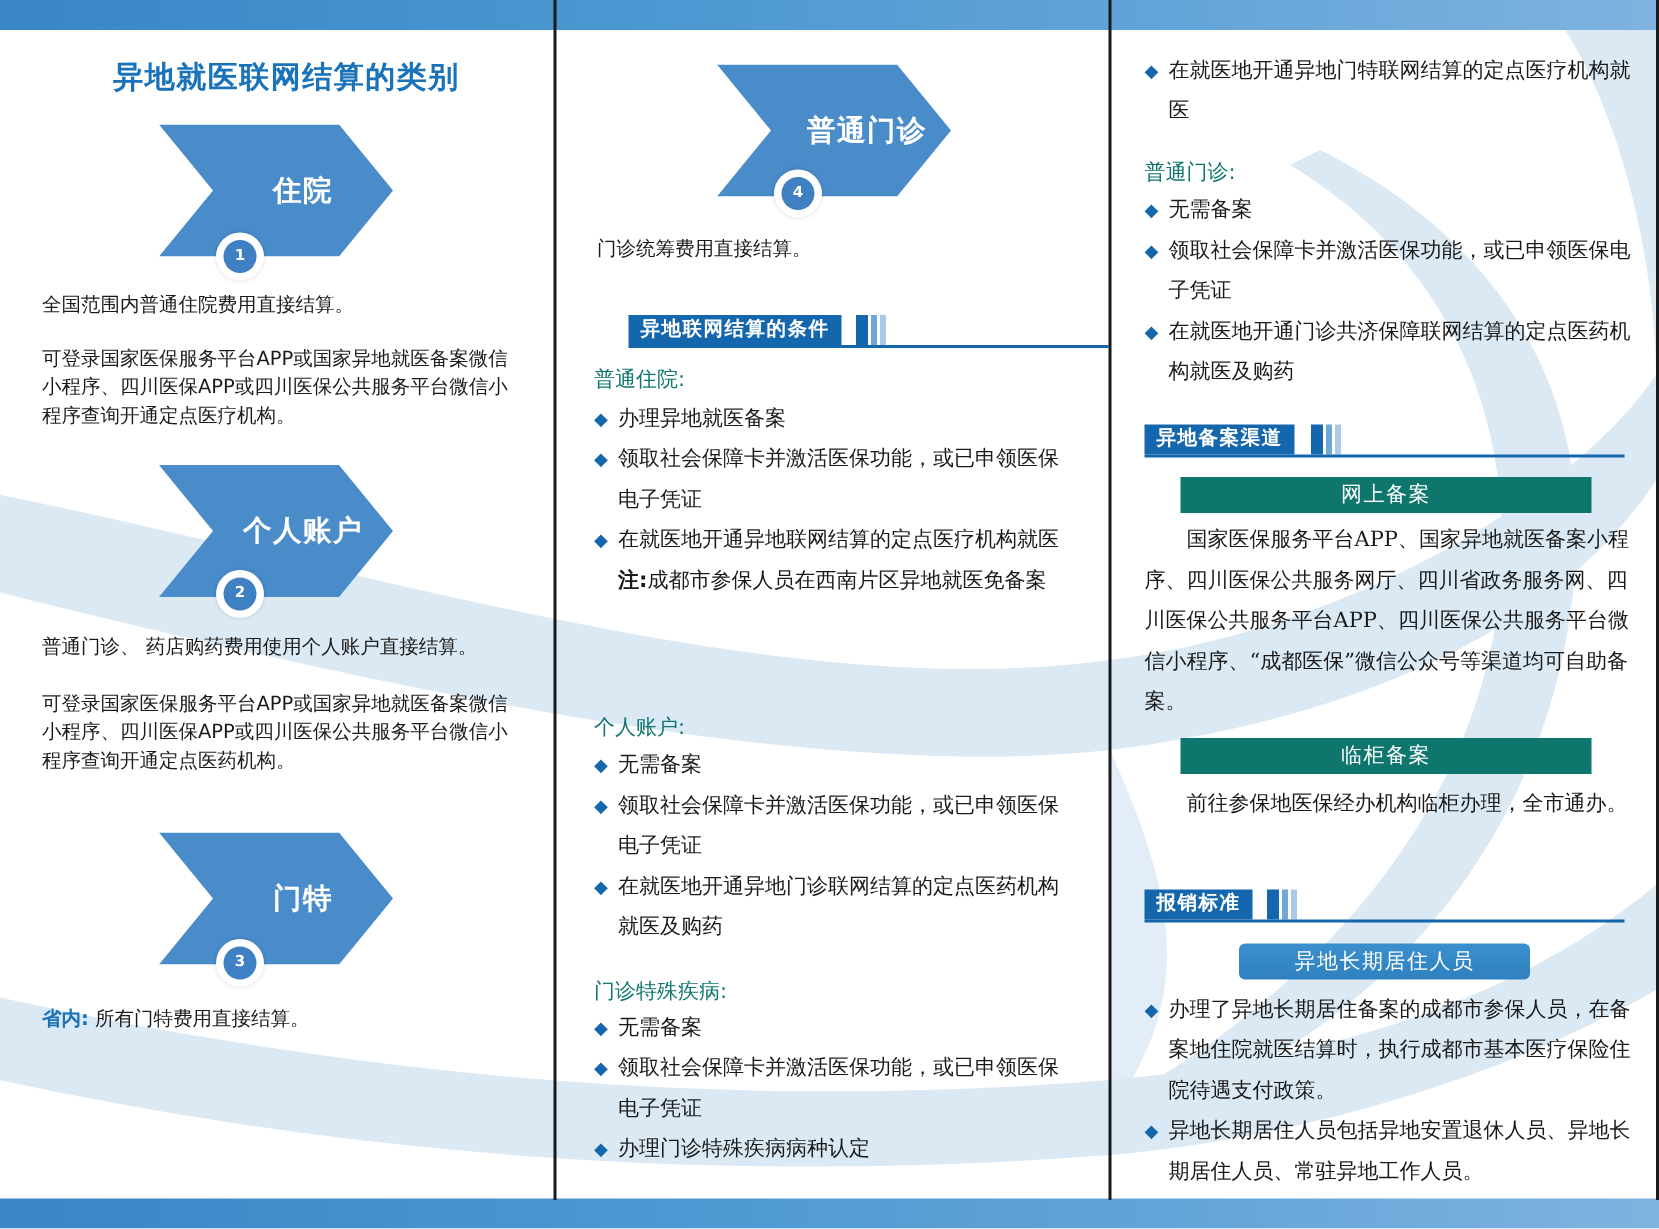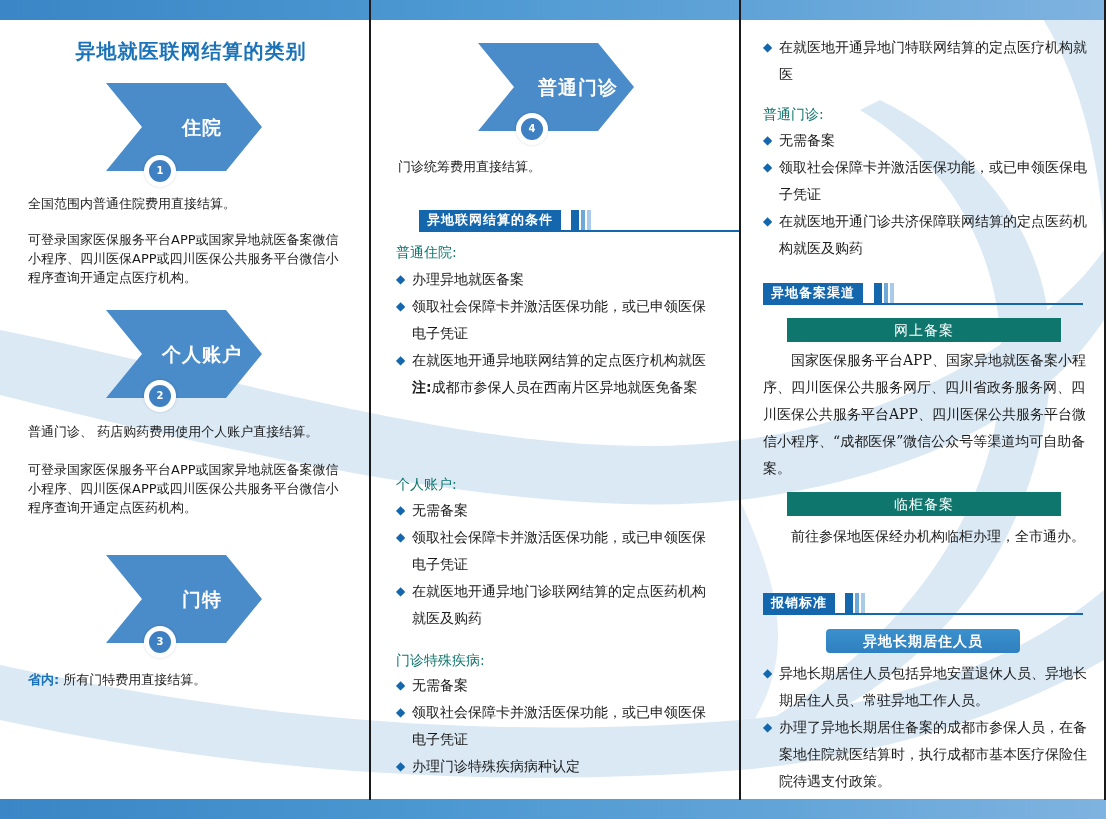--- a/index.html
+++ b/index.html
@@ -177,18 +177,18 @@
 
   <div class="pill" style="left:46px; top:472px; width:274px;">临柜备案</div>
   <div class="serif-para" style="left:22px; top:503px; width:325px; text-indent:28px;">前往参保地医保经办机构临柜办理，全市通办。</div>
 
   <div class="sec-head" style="left:22px; top:573px; width:320px;">
     <div class="sh-box">报销标准</div>
     <div class="sh-bars" style="left:80px;"></div>
     <div class="sh-line" style="width:320px;"></div>
   </div>
 
-  <div class="pill round" style="left:85px; top:609px; width:194px;font-weight:bold;">异地长期居住人员</div>
+  <div class="pill round" style="left:85px; top:609px; width:194px;">异地长期居住人员</div>
   <div class="bullets" style="left:22px; top:640px; width:325px;">
+    <div class="li">办理了异地长期居住备案的成都市参保人员，在备案地住院就医结算时，执行成都市基本医疗保险住院待遇支付政策。</div>
     <div class="li">异地长期居住人员包括异地安置退休人员、异地长期居住人员、常驻异地工作人员。</div>
-    <div class="li">办理了异地长期居住备案的成都市参保人员，在备案地住院就医结算时，执行成都市基本医疗保险住院待遇支付政策。</div>
   </div>
 </div>
 
 </body></html>

